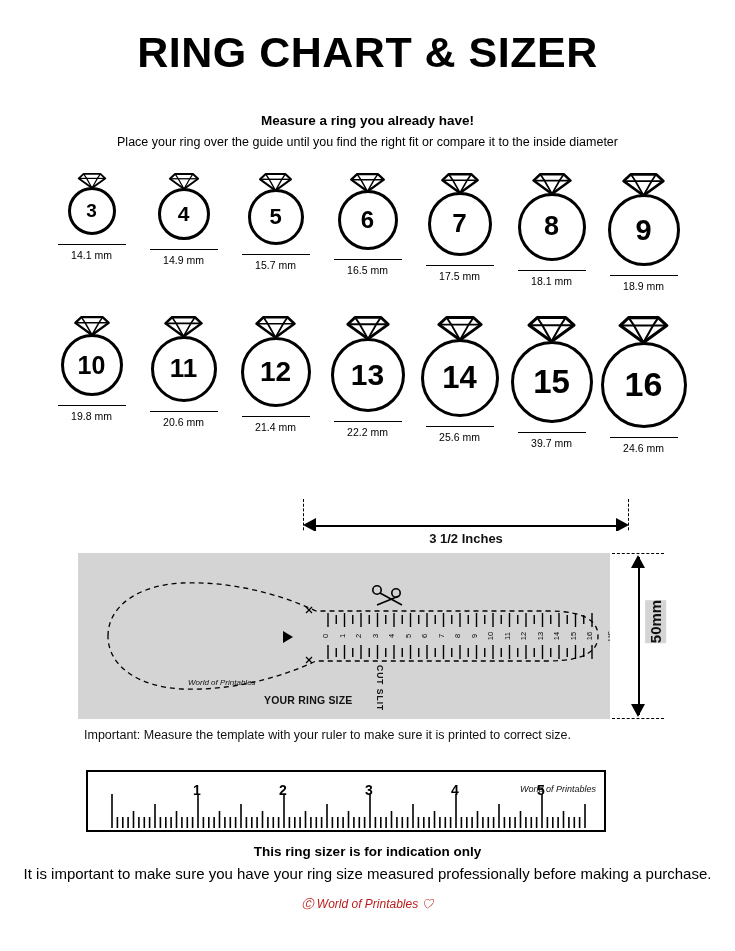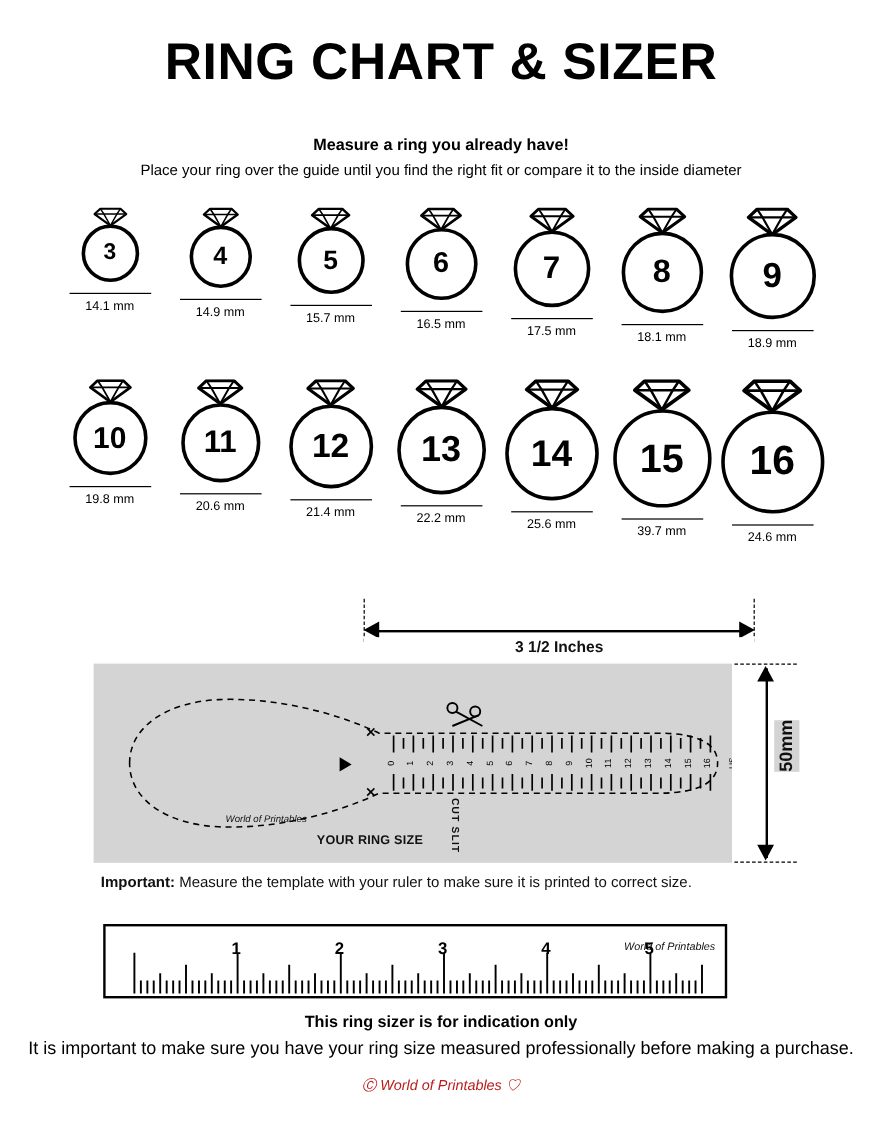--- a/index.html
+++ b/index.html
@@ -124,21 +124,21 @@
   }
   .cut-slit{
     position:absolute;left:307px;top:112px;
     font-size:8.5px;font-weight:bold;letter-spacing:1px;
     transform:rotate(90deg);transform-origin:left top;
   }
 
   .important{
     position:absolute;left:84px;top:232px;font-size:12.5px;
   }
-  .important b{font-weight:bold;}
+  .important b{font-weight:normal;}
 
   
   .ruler-wrap{position:relative;margin-top:18px;height:80px;}
   .ruler{
     position:absolute;left:86px;top:6px;width:520px;height:62px;
     border:2px solid #000;box-sizing:border-box;background:#fff;
   }
   .ruler-num{
     position:absolute;font-size:14px;font-weight:bold;color:#000;top:10px;
   }

